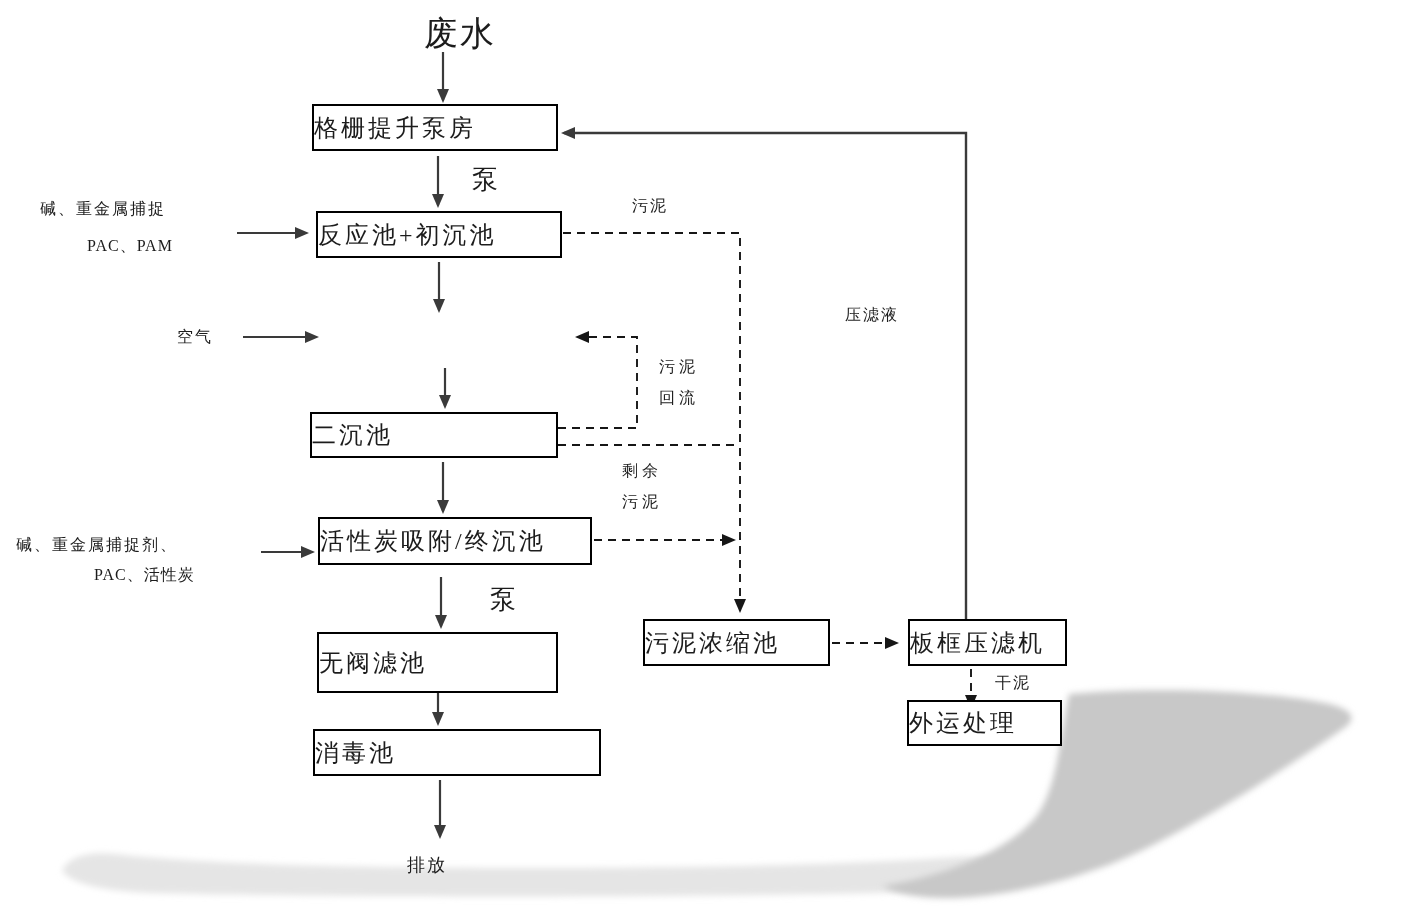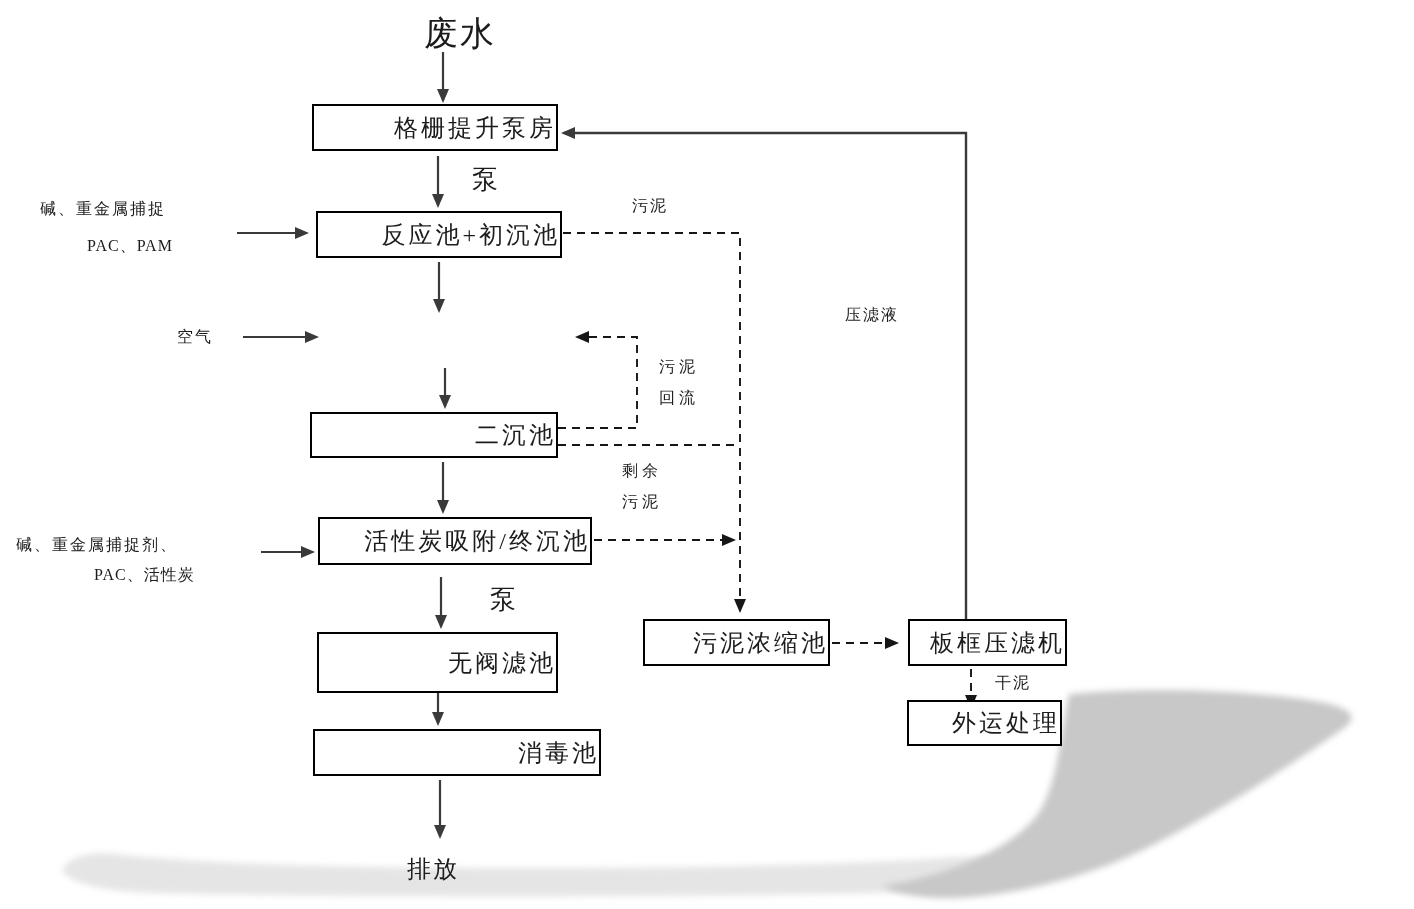--- a/index.html
+++ b/index.html
@@ -10,21 +10,21 @@
     font-family:"Liberation Serif","DejaVu Serif",serif;
     color:#1c1c1c;
     overflow:hidden;
   }
   #lines{position:absolute;left:0;top:0;width:1414px;height:909px;z-index:1;}
   .box{
     position:absolute;
     box-sizing:border-box;
     background:#ffffff;
     border:2px solid #000000;
-    display:flex;align-items:center;justify-content:flex-end;
+    display:flex;align-items:center;justify-content:flex-start;
     font-size:24px;letter-spacing:3px;
     z-index:2;
     white-space:nowrap;
   }
   .lbl{
     position:absolute;
     font-size:16px;letter-spacing:2px;
     white-space:nowrap;
     z-index:2;line-height:1.2;
   }
@@ -119,15 +119,15 @@
   </div>
   <div class="lbl two" style="left:622px;top:455px">
     <div>剩余</div>
     <div>污泥</div>
   </div>
   <div class="lbl" style="left:16px;top:535px">碱、重金属捕捉剂、</div>
   <div class="lbl bold" style="left:94px;top:565px">PAC、活性炭</div>
   <div class="lbl" style="left:490px;top:584px;font-size:26px">泵</div>
   <div class="lbl" style="left:845px;top:305px">压滤液</div>
   <div class="lbl" style="left:995px;top:673px">干泥</div>
-  <div class="lbl" style="left:407px;top:855px;font-size:24px">排放</div>
+  <div class="lbl" style="left:407px;top:855px;font-size:18px">排放</div>
 
 </div>
 
 </body></html>

